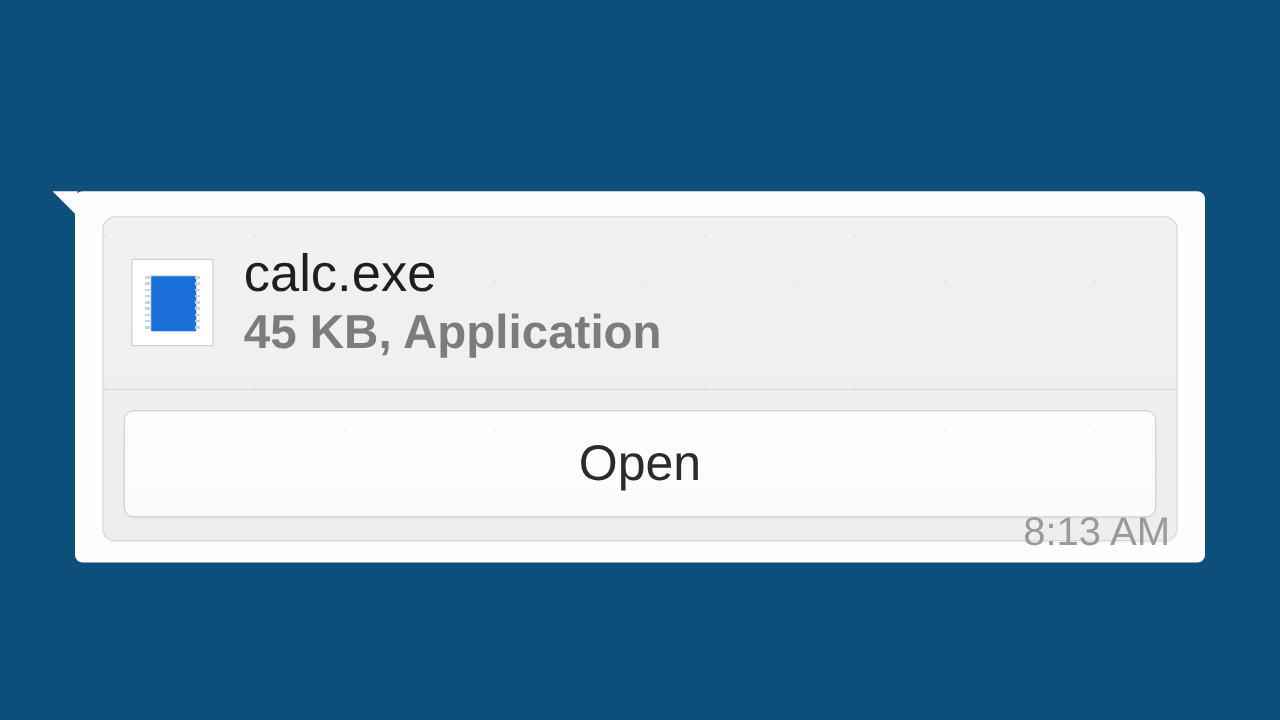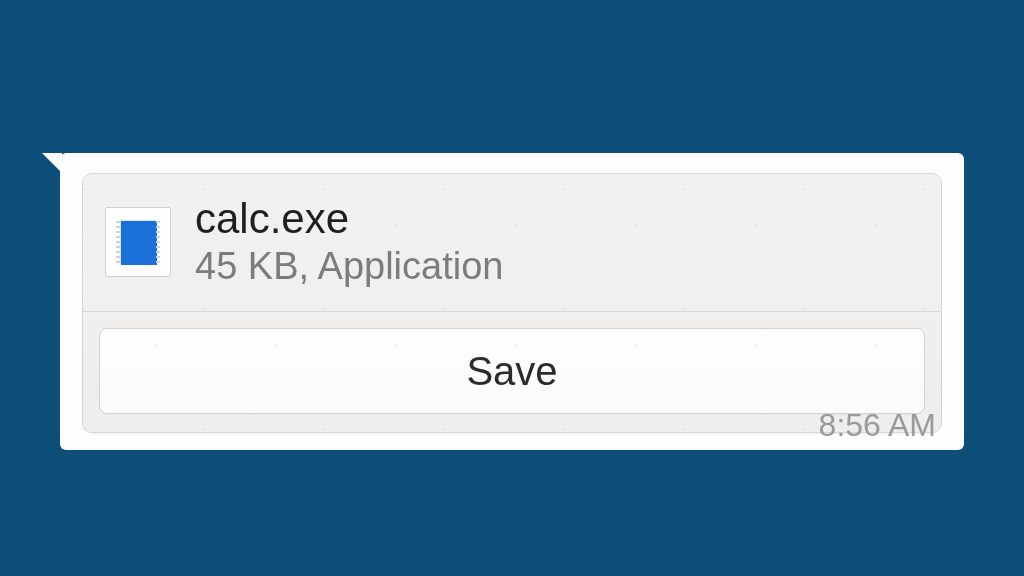--- a/index.html
+++ b/index.html
@@ -99,21 +99,21 @@
     }
     .file-name {
       font-size: 42px;
       color: #1f1f1f;
       font-weight: 400;
       line-height: 1.1;
     }
     .file-meta {
       font-size: 38px;
       color: #7c7c7c;
-      font-weight: 400;
+      font-weight: 700;
       line-height: 1.2;
     }
     .button-row {
       display: flex;
       gap: 14px;
       padding: 16px 16px 18px 16px;
     }
     .action-button {
       flex: 1;
       background: linear-gradient(#fdfdfd, #fbfbfb);
@@ -158,19 +158,19 @@
           <div class="file-icon-lines-left"></div>
           <div class="file-icon-inner"></div>
           <div class="file-icon-lines-right"></div>
         </div>
         <div class="file-text">
           <div class="file-name">calc.exe</div>
           <div class="file-meta">45 KB, Application</div>
         </div>
       </div>
       <div class="button-row">
-        <button class="action-button">Save</button>
+        <button class="action-button">Open</button>
       </div>
     </div>
 
-    <div class="timestamp">8:56 AM</div>
+    <div class="timestamp">8:13 AM</div>
   </div>
 </div>
 
 </body></html>

